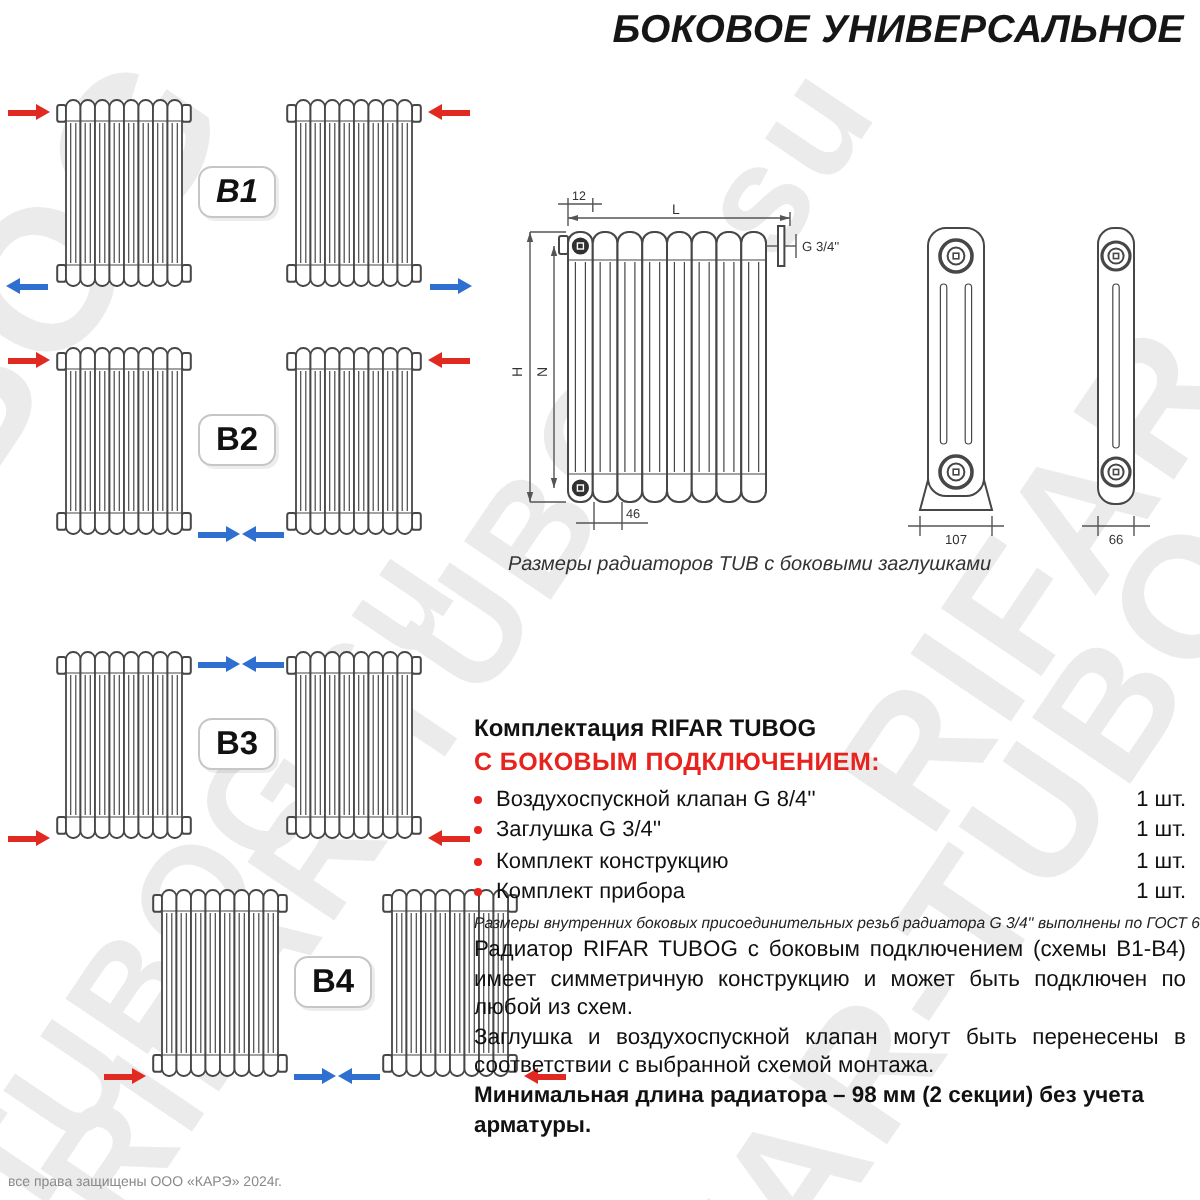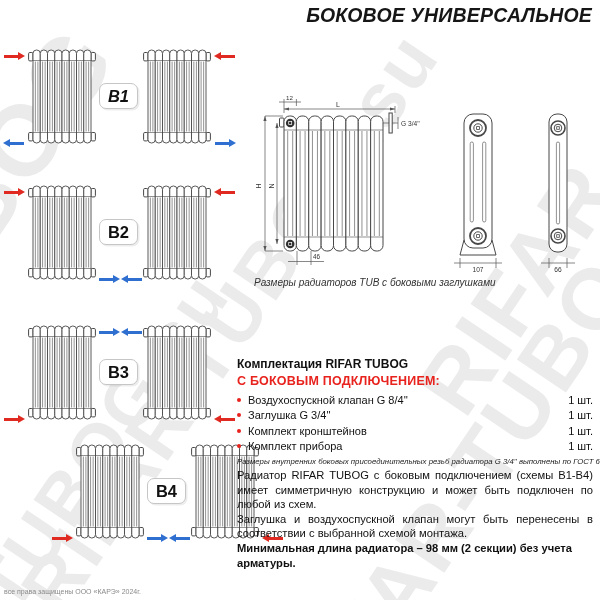--- a/index.html
+++ b/index.html
@@ -156,21 +156,21 @@
       </div>
       <div class="arrow left" style="left: 214px; top: 12px; --c: #e02a21;">
         <i class="shaft"></i>
         <i class="head"></i>
       </div>
       <div class="arrow right" style="left: 214px; top: 99px; --c: #2e6fd0;">
         <i class="shaft"></i>
         <i class="head"></i>
       </div>
     </div>
-    <div class="scheme-row" style="top: 176px; padding-left: 40px;">
+    <div class="scheme-row" style="top: 164px; padding-left: 40px;">
       <div class="radiator-wrap" style="left: 28px;"><svg width="68" height="97" viewBox="0 0 68 97">
           <rect x="0.6" y="4.5" width="4.4" height="8.4" rx="1.2" class="bln"></rect>
           <rect x="0.6" y="84.5" width="4.4" height="8.4" rx="1.2" class="bln"></rect>
           <rect x="63" y="4.5" width="4.4" height="8.4" rx="1.2" class="bln"></rect>
           <rect x="63" y="84.5" width="4.4" height="8.4" rx="1.2" class="bln"></rect>
           <rect x="5.00" y="2" width="7.25" height="93" rx="3.5" class="bln" style="stroke-width:.9"></rect>
           <rect x="12.25" y="2" width="7.25" height="93" rx="3.5" class="bln" style="stroke-width:.9"></rect>
           <rect x="19.50" y="2" width="7.25" height="93" rx="3.5" class="bln" style="stroke-width:.9"></rect>
           <rect x="26.75" y="2" width="7.25" height="93" rx="3.5" class="bln" style="stroke-width:.9"></rect>
           <rect x="34.00" y="2" width="7.25" height="93" rx="3.5" class="bln" style="stroke-width:.9"></rect>
@@ -531,21 +531,21 @@
         <span class="eq-name">Воздухоспускной клапан G 8/4''</span>
         <span class="eq-qty">1 шт.</span>
       </div>
       <div class="eq-item">
         <span class="eq-dot"></span>
         <span class="eq-name">Заглушка G 3/4''</span>
         <span class="eq-qty">1 шт.</span>
       </div>
       <div class="eq-item">
         <span class="eq-dot"></span>
-        <span class="eq-name">Комплект кронштейнов</span>
+        <span class="eq-name">Комплект конструкцию</span>
         <span class="eq-qty">1 шт.</span>
       </div>
       <div class="eq-item">
         <span class="eq-dot"></span>
         <span class="eq-name">Комплект прибора</span>
         <span class="eq-qty">1 шт.</span>
       </div>
     </div>
   <div class="eq-note">Размеры внутренних боковых присоединительных резьб радиатора G 3/4'' выполнены по ГОСТ 6357-81.</div>
 </section>

